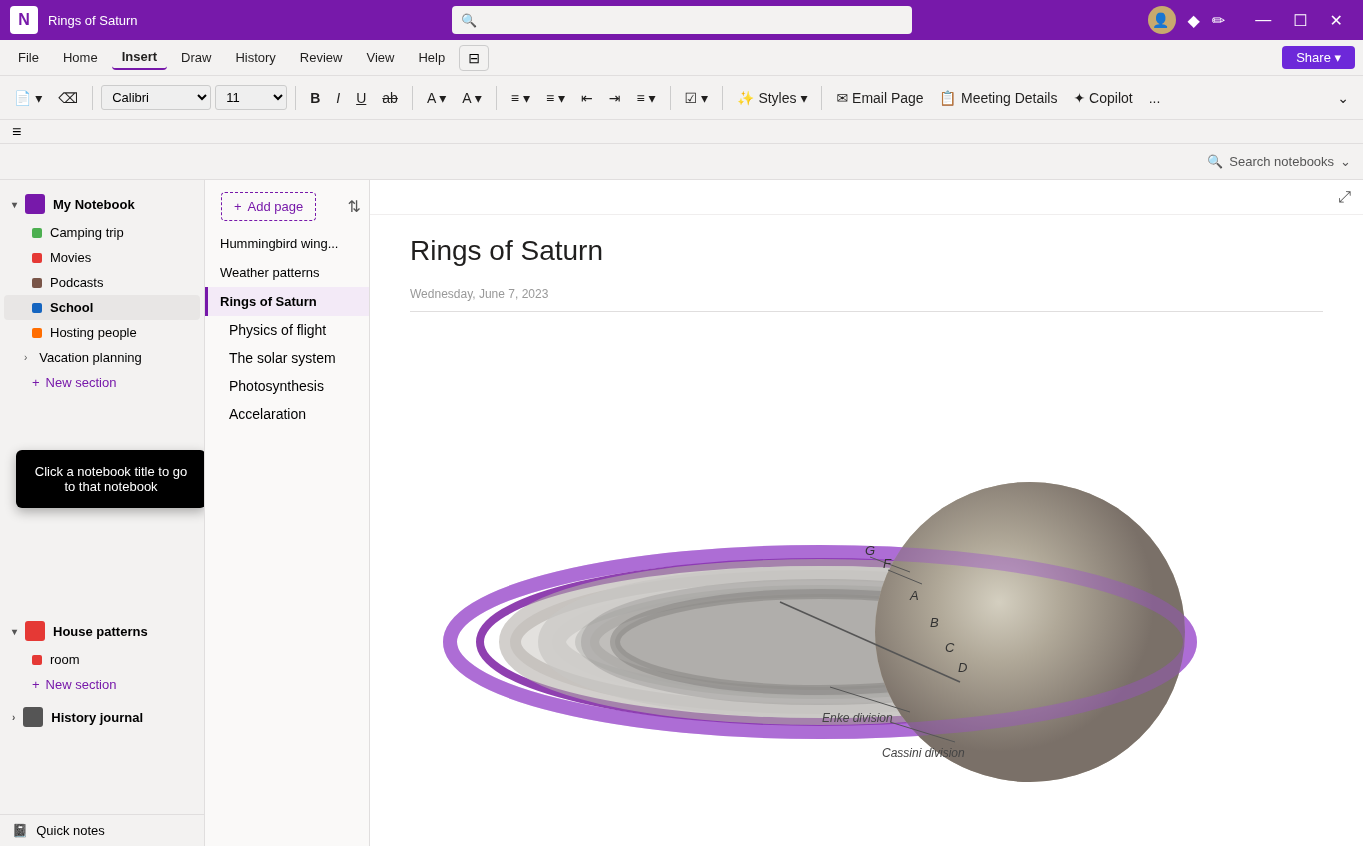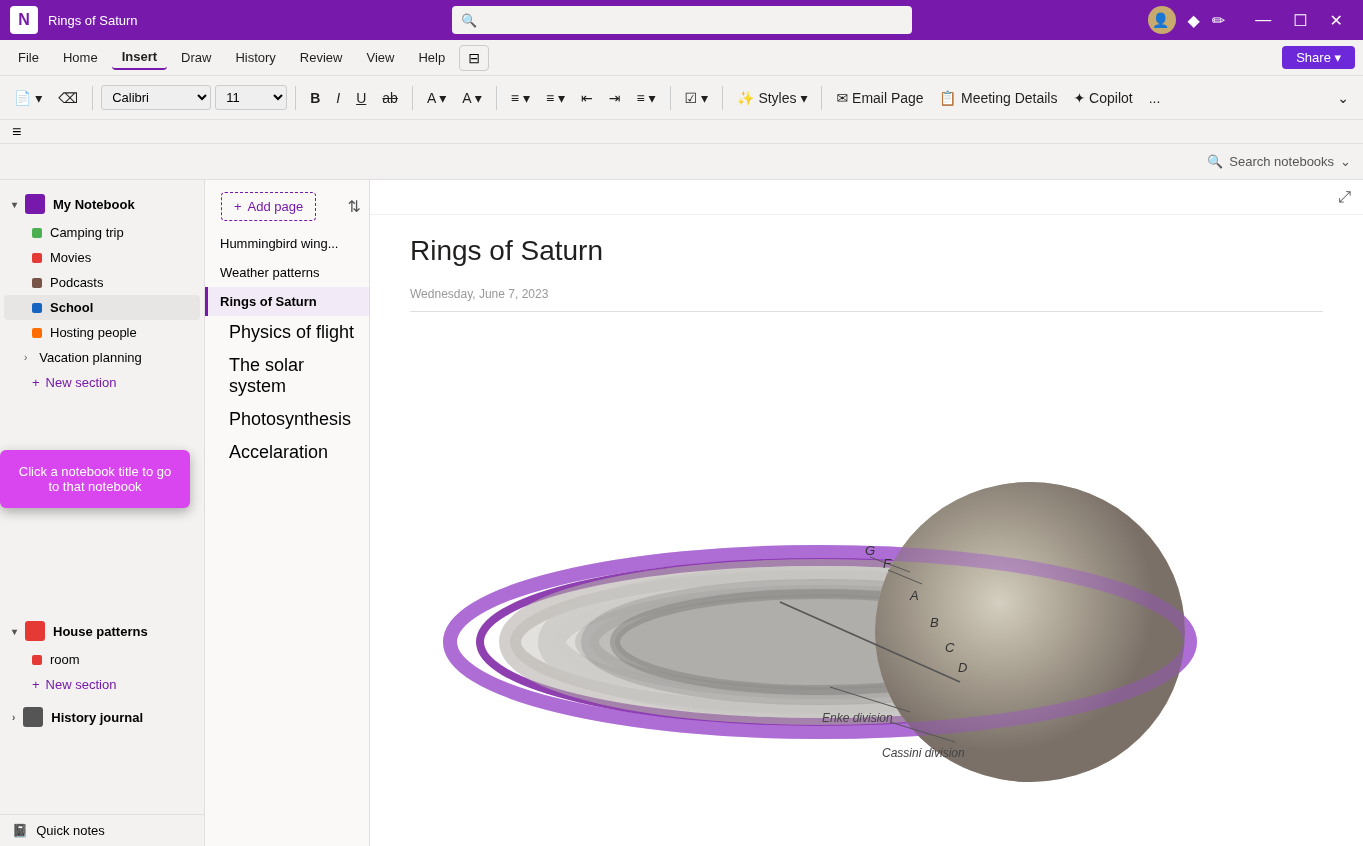--- a/index.html
+++ b/index.html
@@ -169,23 +169,23 @@
       cursor: pointer; font-size: 13px; gap: 8px; border-radius: 4px; margin: 0 4px;
       position: relative;
     }
     .section-item.active { background: #e8e6e5; font-weight: 600; }
     .section-dot { width: 10px; height: 10px; border-radius: 2px; flex-shrink: 0; }
     .new-section { display: flex; align-items: center; padding: 5px 8px 5px 28px; cursor: pointer; font-size: 13px; color: #7719aa; gap: 6px; margin: 0 4px; }
 
     
     .tooltip-popup {
       position: absolute;
-      left: 0;
+      left: 16px;
       top: 270px;
-      background: #d946ef;
+      background: #000000;
       color: white;
       padding: 14px 16px;
       border-radius: 6px;
       width: 190px;
       font-size: 13px;
       z-index: 100;
       text-align: center;
       font-weight: 500;
       box-shadow: 0 4px 12px rgba(0,0,0,0.3);
     }
@@ -207,21 +207,21 @@
       border-radius: 4px;
     }
     .sort-btn { background: transparent; border: none; cursor: pointer; font-size: 16px; margin-left: auto; color: #555; }
     .pages-header { display: flex; align-items: center; padding: 0 8px 4px; }
     .page-item {
       padding: 7px 12px; cursor: pointer; font-size: 13px;
       border-left: 3px solid transparent;
     }
     .page-item.active { border-left: 3px solid #7719aa; background: #f3eaf7; font-weight: 600; }
     .page-subitem {
-      padding: 6px 12px 6px 24px; cursor: pointer; font-size: 18px;
+      padding: 6px 12px 6px 24px; cursor: pointer; font-size: 14px;
     }
 
     
     .content-area {
       flex: 1;
       background: white;
       overflow-y: auto;
       position: relative;
     }
     .content-header {

